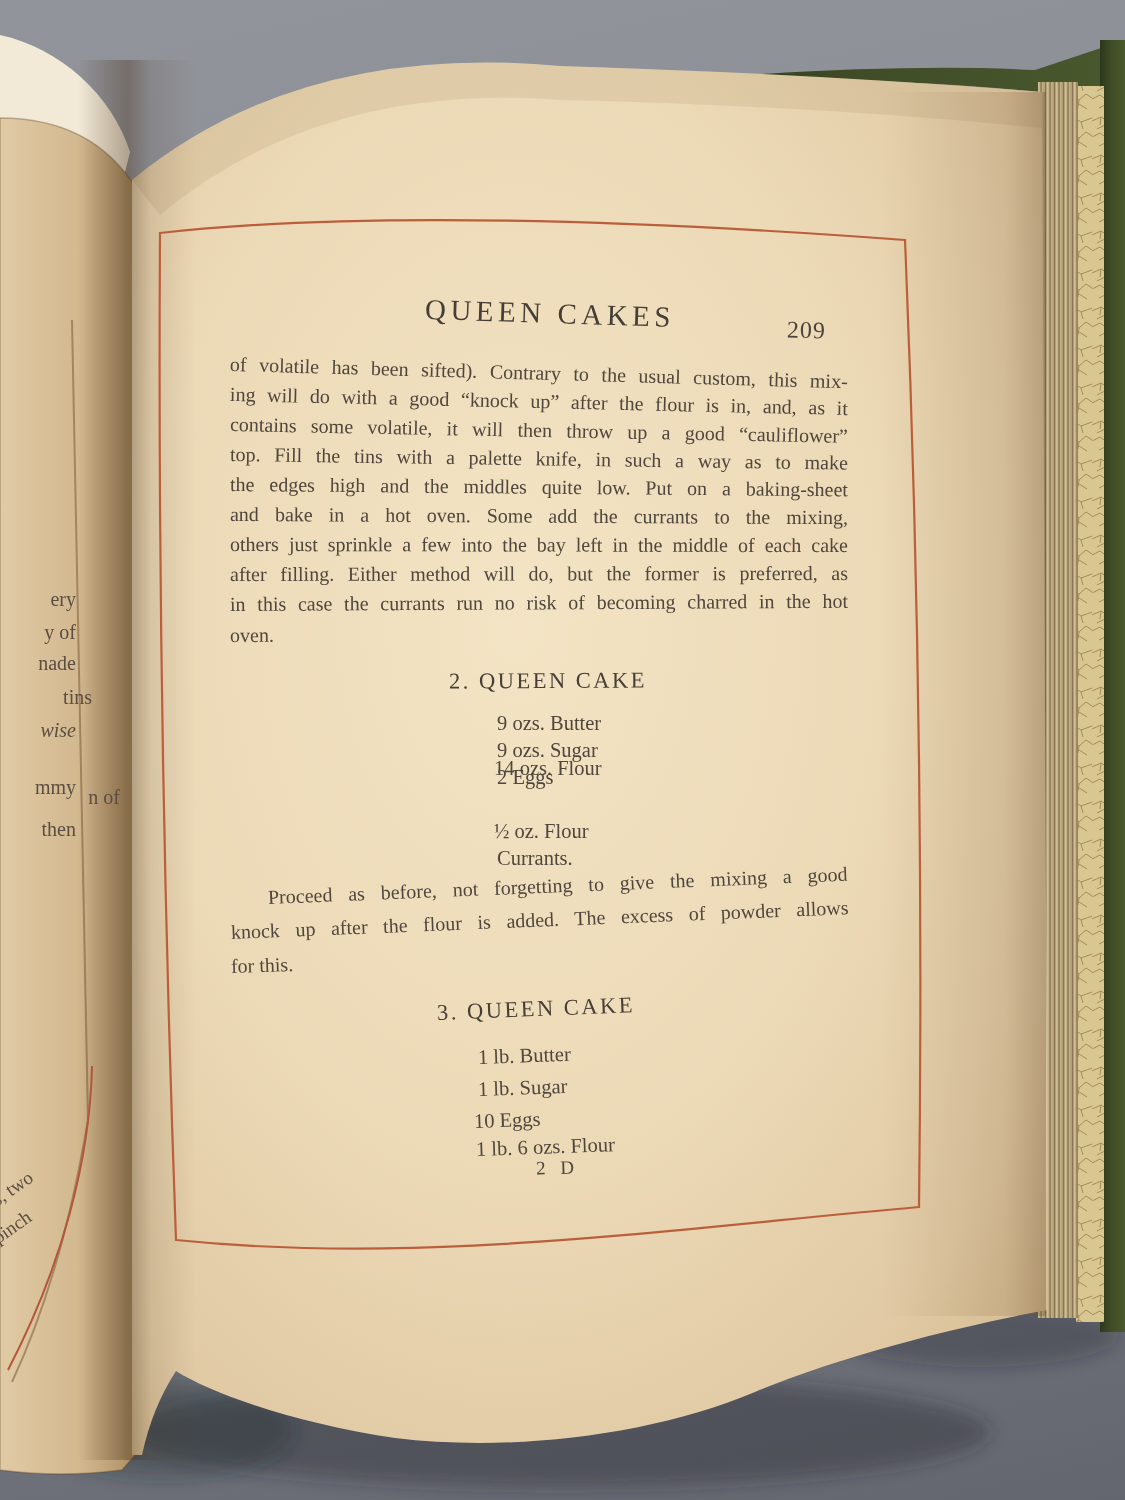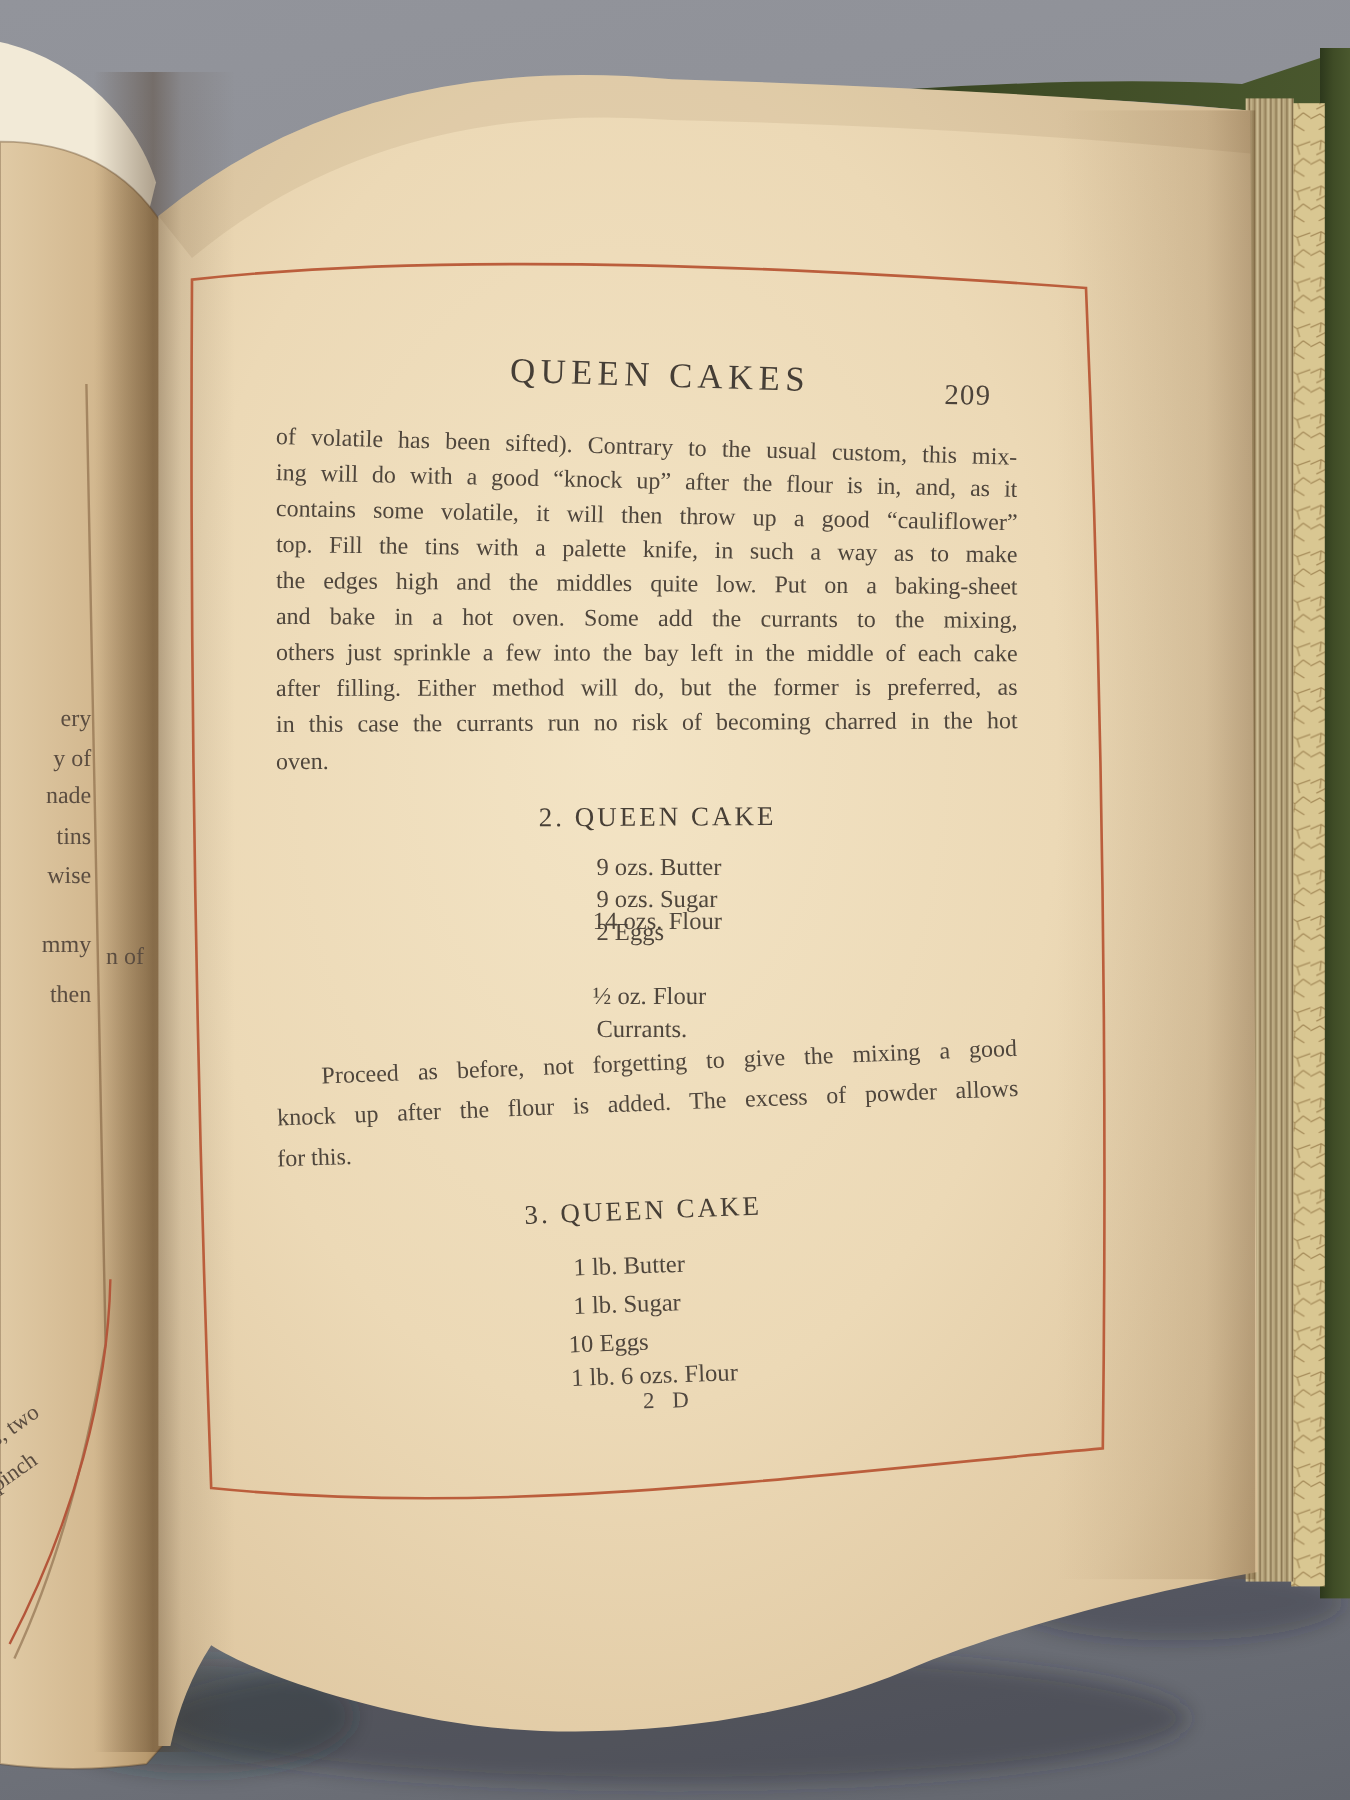--- a/index.html
+++ b/index.html
@@ -138,22 +138,22 @@
   <div class="t ing" style="left:478px;top:1046px;transform:rotate(-2deg);">1 lb. Butter</div>
   <div class="t ing" style="left:478px;top:1078px;transform:rotate(-2deg);">1 lb. Sugar</div>
   <div class="t ing" style="left:474px;top:1110px;transform:rotate(-2deg);">10 Eggs</div>
   <div class="t ing" style="left:476px;top:1138px;transform:rotate(-2deg);">1 lb. 6 ozs. Flour</div>
 
   <div class="t sig" style="left:536px;top:1157px;transform:rotate(-1.5deg);">2 D</div>
 
   <div class="t frag" style="left:0px;top:588px;">ery</div>
   <div class="t frag" style="left:0px;top:621px;">y of</div>
   <div class="t frag" style="left:0px;top:652px;">nade</div>
-  <div class="t frag" style="left:0px;top:686px;">tins</div>
-  <div class="t frag" style="left:0px;top:719px;">wise</div>
+  <div class="t frag" style="left:16px;top:686px;">tins</div>
+  <div class="t frag" style="left:0px;top:719px;font-style:italic;">wise</div>
   <div class="t frag" style="left:0px;top:753px;margin-top:23px;">mmy</div>
   <div class="t frag" style="left:0px;top:786px;margin-left:44px;">n of</div>
   <div class="t frag" style="left:0px;top:818px;text-align:right;">then</div>
 
   <div class="t cfrag" style="left:-14px;top:1196px;transform:rotate(-35deg);">gs, two</div>
   <div class="t cfrag" style="left:-16px;top:1236px;transform:rotate(-35deg);">a pinch</div>
 
 </div>
 
 </body></html>

